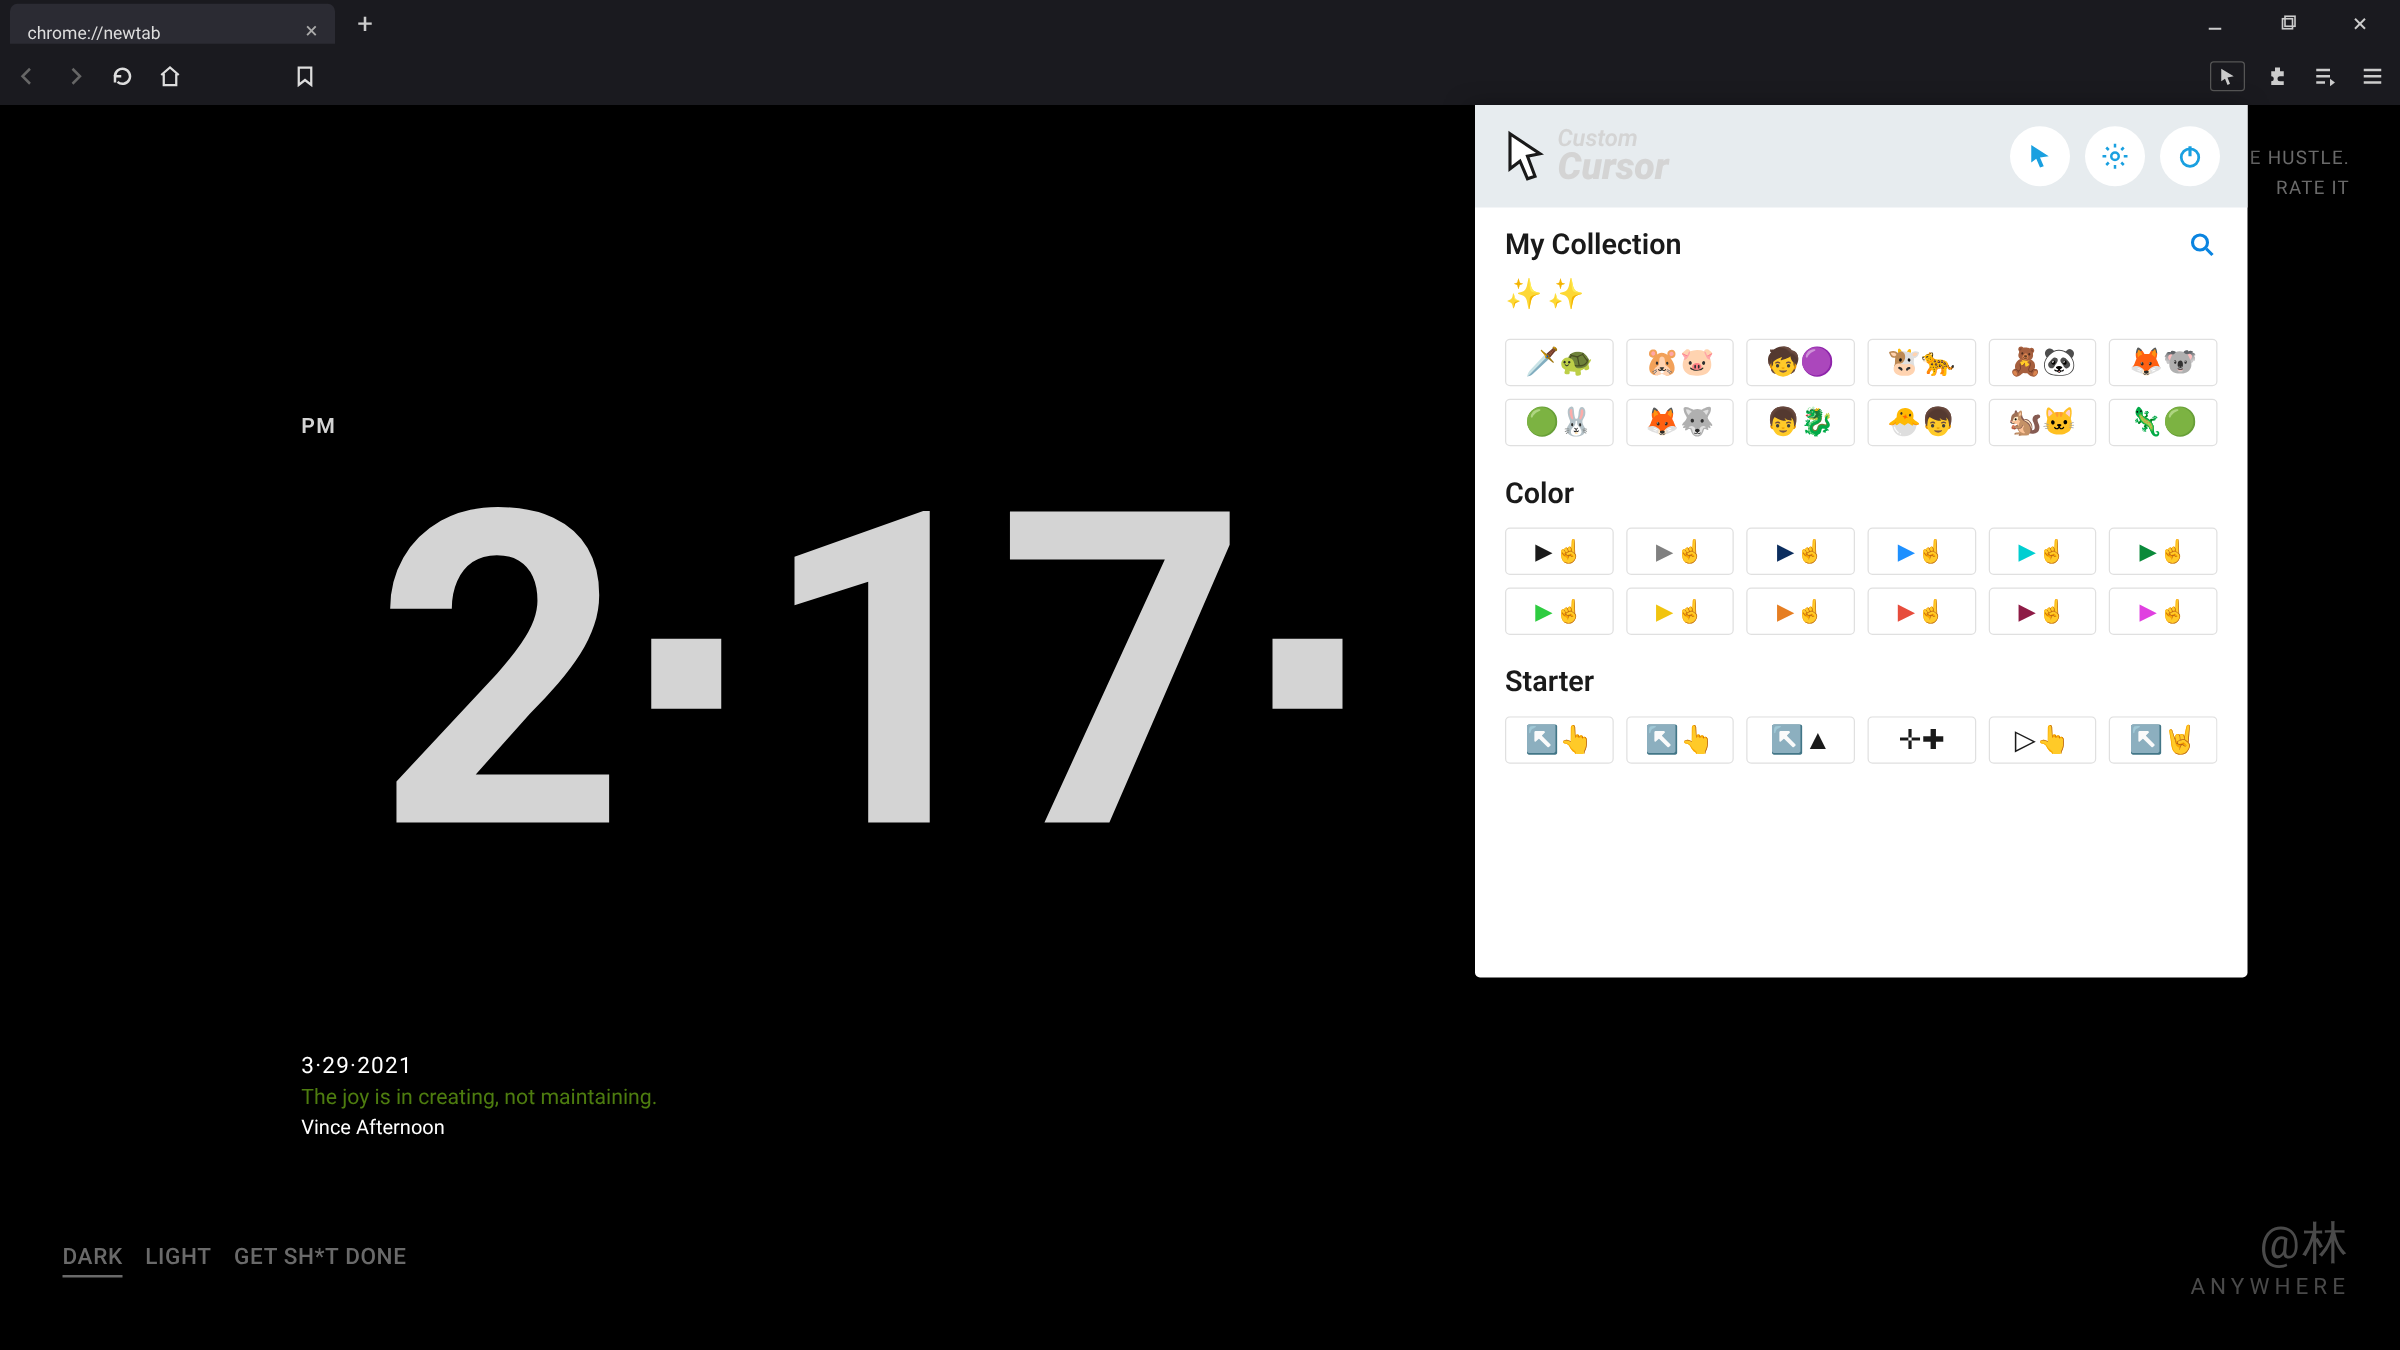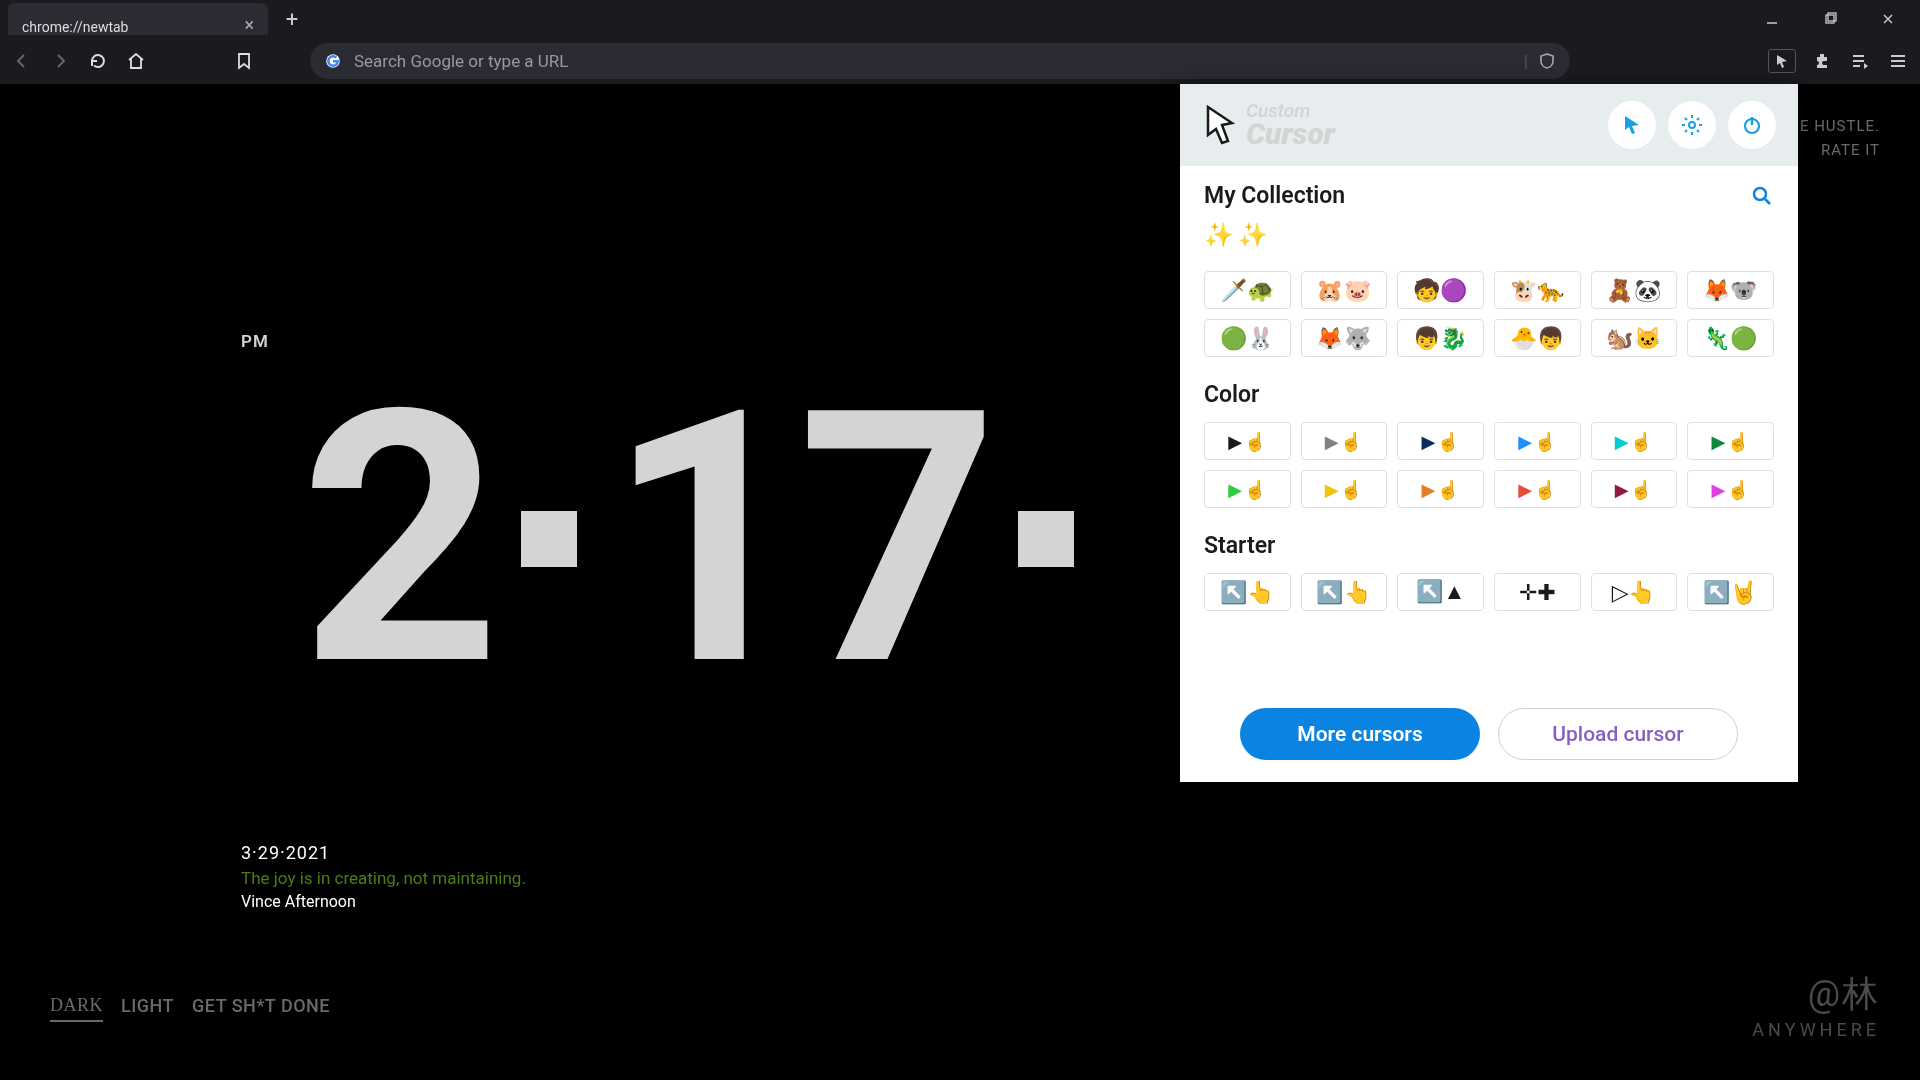--- a/index.html
+++ b/index.html
@@ -28,21 +28,21 @@
 .page { position: relative; width: 100%; height: calc(100% - 84px); background: #000; color: #d4d4d4; }
 .meridian { position: absolute; left: 241px; top: 247px; font-size: 17px; font-weight: 600; letter-spacing: 1px; }
 .clock { position: absolute; left: 300px; top: 280px; font-size: 350px; font-weight: 700; letter-spacing: -10px; color: #d4d4d4; line-height: 1; display: flex; align-items: center; }
 .clock .dot { width: 56px; height: 56px; background: #d4d4d4; margin: 0 30px; }
 .greeting { position: absolute; left: 241px; top: 700px; font-size: 44px; font-weight: 600; color: #fff; }
 .date { position: absolute; left: 241px; top: 758px; font-size: 18px; color: #fff; letter-spacing: 1px; }
 .quote { position: absolute; left: 241px; top: 784px; font-size: 17px; color: #4d7c0f; }
 .author { position: absolute; left: 241px; top: 808px; font-size: 16px; color: #fff; }
 .theme-bar { position: absolute; left: 50px; bottom: 58px; display: flex; gap: 18px; }
 .theme-bar span { font-size: 18px; color: #6a6a6a; font-weight: 500; letter-spacing: 0.5px; }
-.theme-bar span.active { border-bottom: 2px solid #6a6a6a; padding-bottom: 4px; font-family: Liberation Serif, serif; }
+.theme-bar span.active { border-bottom: 2px solid #6a6a6a; padding-bottom: 4px; }
 .top-right-text { position: absolute; right: 40px; top: 30px; text-align: right; color: #6a6a6a; font-size: 15px; letter-spacing: 1px; line-height: 1.6; }
 .watermark { position: absolute; right: 40px; bottom: 40px; color: #4a4a4a; text-align: right; }
 .watermark .big { font-size: 36px; letter-spacing: 2px; }
 .watermark .small { font-size: 18px; letter-spacing: 4px; }
 
 
 .ext-popup { position: absolute; top: 0; right: 122px; width: 618px; height: 698px; background: #fff; border-radius: 0 0 4px 4px; box-shadow: -4px 4px 20px rgba(0,0,0,0.5); display: flex; flex-direction: column; z-index: 100; }
 .ext-header { height: 82px; background: #e7ecef; display: flex; align-items: center; padding: 0 22px; gap: 18px; }
 .logo { display: flex; align-items: center; gap: 6px; }
 .logo-text { font-family: Georgia, serif; }
@@ -119,37 +119,20 @@
     <div class="nav-btn active">
         <svg width="20" height="20" viewBox="0 0 20 20">
           <path d="M3 9 L10 3 L17 9 M5 8 V17 H15 V8" fill="none" stroke="#ddd" stroke-width="1.8"></path>
         </svg>
       </div>
     <div class="nav-btn active" style="margin-left:70px">
         <svg width="18" height="18" viewBox="0 0 18 18">
           <path d="M4 2 H14 V16 L9 12 L4 16 Z" fill="none" stroke="#ddd" stroke-width="1.8"></path>
         </svg>
       </div>
-    <div class="addr-bar">
-      <span class="google-icon">
-        <svg width="18" height="18" viewBox="0 0 24 24">
-            <circle cx="12" cy="12" r="9" fill="#fff"></circle>
-            <path d="M12 4a8 8 0 0 1 5.6 2.3l-2.4 2.4A4.6 4.6 0 0 0 12 7.4 4.6 4.6 0 1 0 16.3 14H12v-3.2h8a8 8 0 1 1-8-6.8z" fill="#4285F4"></path>
-          </svg>
-      </span>
-      <span>Search Google or type a URL</span>
-      <div class="addr-right">
-        <span style="color:#555">|</span>
-        <span class="shield">
-            <svg width="18" height="18" viewBox="0 0 18 18">
-              <path d="M9 2 L15 4 V9 C15 13 12 15.5 9 16 C6 15.5 3 13 3 9 V4 Z" fill="none" stroke="#aaa" stroke-width="1.6"></path>
-            </svg>
-          </span>
-      </div>
-    </div>
     <div class="right-controls">
       <div class="ext-btn boxed">
           <svg width="16" height="16" viewBox="0 0 16 16">
             <path d="M3 2 L13 8 L8 9 L10 14 L8 15 L6 10 L3 12 Z" fill="#ccc"></path>
           </svg>
         </div>
       <div class="ext-btn">
           <svg width="20" height="20" viewBox="0 0 20 20">
             <path d="M8 3h4v3h3v4h-3a2 2 0 1 0 0 4h3v3H5v-3a2 2 0 1 0 0-4V6h3z" fill="#ccc"></path>
           </svg>
@@ -338,18 +321,14 @@
       <div class="section-title">Starter</div>
       <div class="cursor-grid starter-grid" id="starter-grid">
           <div class="cursor-pair">↖️👆</div>
           <div class="cursor-pair">↖️👆</div>
           <div class="cursor-pair">↖️▲</div>
           <div class="cursor-pair">✛✚</div>
           <div class="cursor-pair">▷👆</div>
           <div class="cursor-pair">↖️🤘</div>
         </div>
     </div>
-    <div class="ext-footer">
-      <button class="btn-primary">More cursors</button>
-      <button class="btn-outline">Upload cursor</button>
-    </div>
   </div>
 </div>
 
 </body></html>

